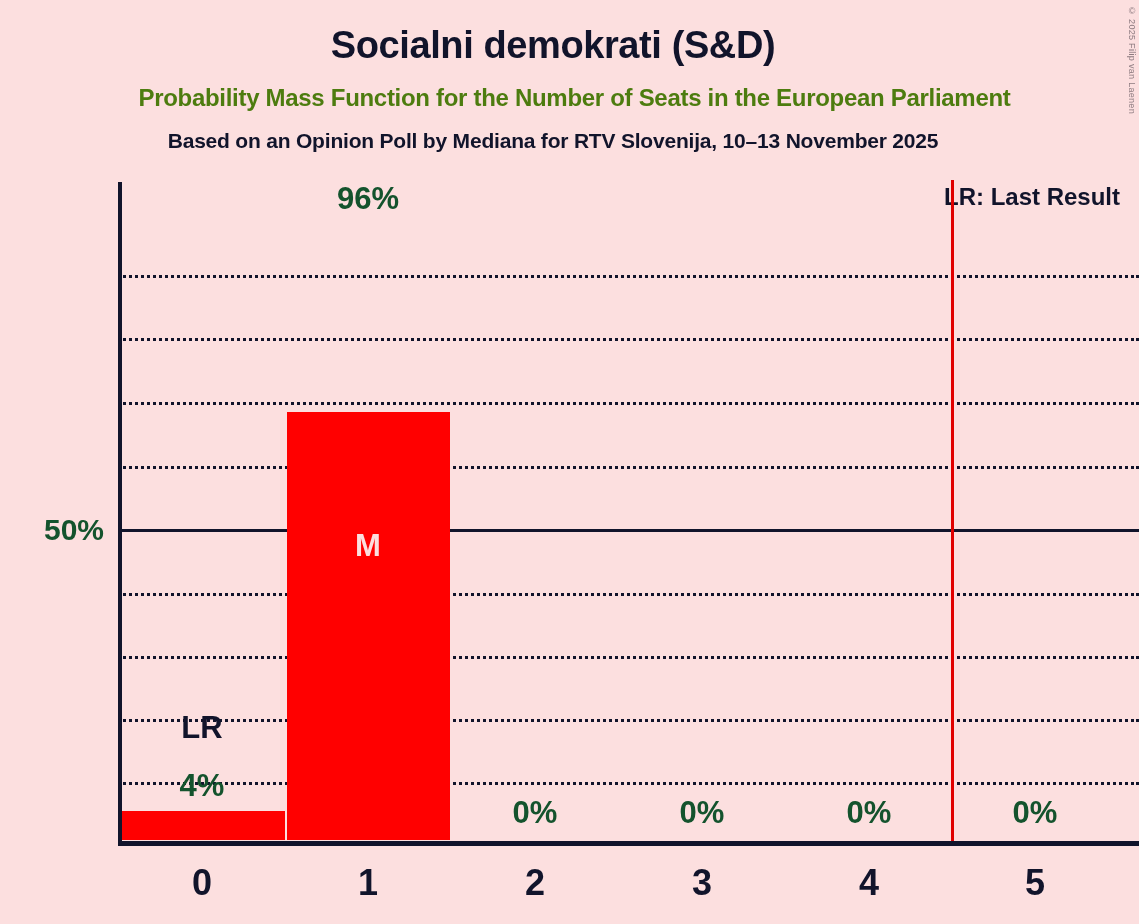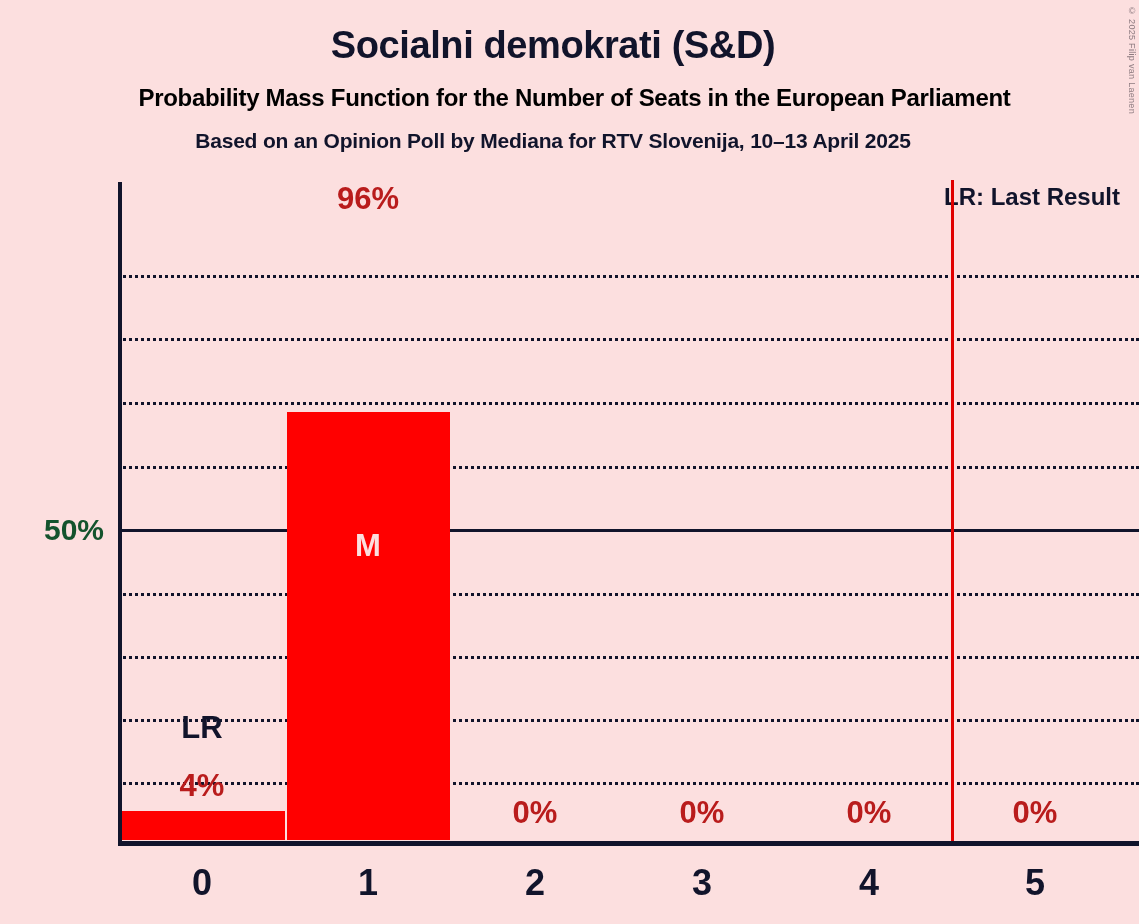--- a/index.html
+++ b/index.html
@@ -37,21 +37,21 @@
     margin-top: 26px;
     line-height: 1.0;
     color: #11142b;
   }
   .chart-subtitle {
     font-size: 24px;
     font-weight: bold;
     letter-spacing: -0.3px;
     margin-top: 22px;
     line-height: 1.0;
-    color: #000000;
+    color: #4d7c0f;
     padding-left: 43px;
   }
   .chart-subsubtitle {
     font-size: 21px;
     font-weight: bold;
     letter-spacing: -0.2px;
     margin-top: 20px;
     line-height: 1.0;
     color: #11142b;
   }
@@ -118,21 +118,21 @@
   
   .bar {
     position: absolute;
     bottom: 5px;
     background: #ff0000;
   }
   .bar-value {
     position: absolute;
     font-size: 31px;
     font-weight: bold;
-    color: #b91c1c;
+    color: #14532d;
     text-align: left;
     white-space: nowrap;
     transform: translateX(-50%);
   }
   .bar-median {
     position: absolute;
     font-size: 31px;
     font-weight: bold;
     color: #fcdfdf;
     text-align: center;
@@ -192,21 +192,21 @@
   }
 </style>
 </head>
 <body>
 
 <div id="root">
 
   <div class="titles">
     <div class="chart-title">Socialni demokrati (S&amp;D)</div>
     <div class="chart-subtitle">Probability Mass Function for the Number of Seats in the European Parliament</div>
-    <div class="chart-subsubtitle">Based on an Opinion Poll by Mediana for RTV Slovenija, 10–13 April 2025</div>
+    <div class="chart-subsubtitle">Based on an Opinion Poll by Mediana for RTV Slovenija, 10–13 November 2025</div>
   </div>
 
   <div class="copyright">© 2025 Filip van Laenen</div>
 
   <div class="legend">
     <div class="legend-item">LR: Last Result</div>
   </div>
 
   <div class="plot">
 

